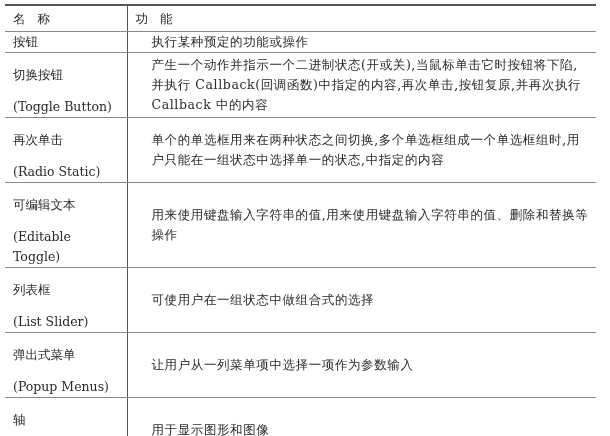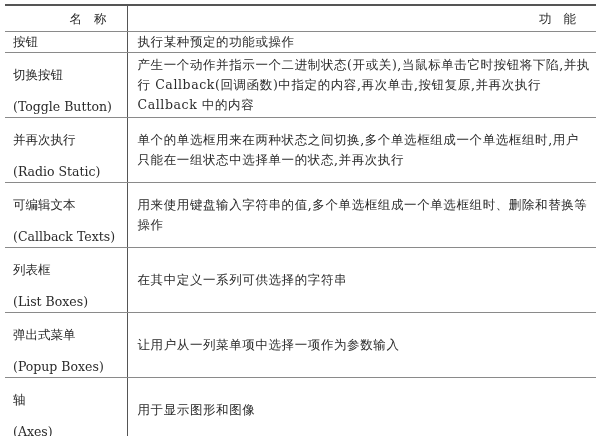--- a/index.html
+++ b/index.html
@@ -7,22 +7,22 @@
          font-family: "DejaVu Serif", "Liberation Serif", serif; color: #2a2a2a; }
   .tbl { position: absolute; left: 5px; top: 4px; width: 591px;
          border-collapse: collapse; table-layout: fixed; }
   .tbl col.c1 { width: 122px; }
   .tbl col.c2 { width: 469px; }
   .tbl th, .tbl td { padding: 0 8px; vertical-align: middle; font-size: 12.5px;
                      line-height: 20px; border-bottom: 1px solid #8a8a8a; font-weight: normal; }
   .tbl tr:first-child th { border-top: 2px solid #555; }
   .tbl tr:last-child td { border-bottom: 2px solid #555; }
   .tbl th.c1, .tbl td.c1 { border-right: 1px solid #555; }
-  .tbl th { text-align: right; height: 25px; letter-spacing: 12px; }
-  .tbl td.c2 { padding-left: 10px; padding-right: 6px; letter-spacing: 0.6px; }
+  .tbl th { text-align: left; height: 25px; letter-spacing: 12px; }
+  .tbl td.c2 { padding-left: 24px; padding-right: 6px; letter-spacing: 0.6px; }
   .en { display: block; margin-top: 12px; }
 </style>
 </head>
 <body>
 
 <table class="tbl">
   <colgroup>
       <col class="c1">
       <col class="c2">
     </colgroup>
@@ -39,43 +39,43 @@
     </tr>
     <tr style="height:59px">
       <td class="c1">
           <span class="en">切换按钮</span>
           <span class="en">(Toggle Button)</span>
         </td>
       <td class="c2">产生一个动作并指示一个二进制状态(开或关),当鼠标单击它时按钮将下陷,并执行 Callback(回调函数)中指定的内容,再次单击,按钮复原,并再次执行 Callback 中的内容</td>
     </tr>
     <tr style="height:39px">
       <td class="c1">
-          <span class="en">并再次执行</span>
+          <span class="en">再次单击</span>
           <span class="en">(Radio Static)</span>
         </td>
-      <td class="c2">单个的单选框用来在两种状态之间切换,多个单选框组成一个单选框组时,用户只能在一组状态中选择单一的状态,并再次执行</td>
+      <td class="c2">单个的单选框用来在两种状态之间切换,多个单选框组成一个单选框组时,用户只能在一组状态中选择单一的状态,中指定的内容</td>
     </tr>
     <tr style="height:40px">
       <td class="c1">
           <span class="en">可编辑文本</span>
-          <span class="en">(Callback Texts)</span>
+          <span class="en">(Editable Toggle)</span>
         </td>
-      <td class="c2">用来使用键盘输入字符串的值,多个单选框组成一个单选框组时、删除和替换等操作</td>
+      <td class="c2">用来使用键盘输入字符串的值,用来使用键盘输入字符串的值、删除和替换等操作</td>
     </tr>
     <tr style="height:40px">
       <td class="c1">
           <span class="en">列表框</span>
-          <span class="en">(List Boxes)</span>
+          <span class="en">(List Slider)</span>
         </td>
-      <td class="c2">在其中定义一系列可供选择的字符串</td>
+      <td class="c2">可使用户在一组状态中做组合式的选择</td>
     </tr>
     <tr style="height:40px">
       <td class="c1">
           <span class="en">弹出式菜单</span>
-          <span class="en">(Popup Boxes)</span>
+          <span class="en">(Popup Menus)</span>
         </td>
       <td class="c2">让用户从一列菜单项中选择一项作为参数输入</td>
     </tr>
     <tr style="height:40px">
       <td class="c1">
           <span class="en">轴</span>
           <span class="en">(Axes)</span>
         </td>
       <td class="c2">用于显示图形和图像</td>
     </tr>

